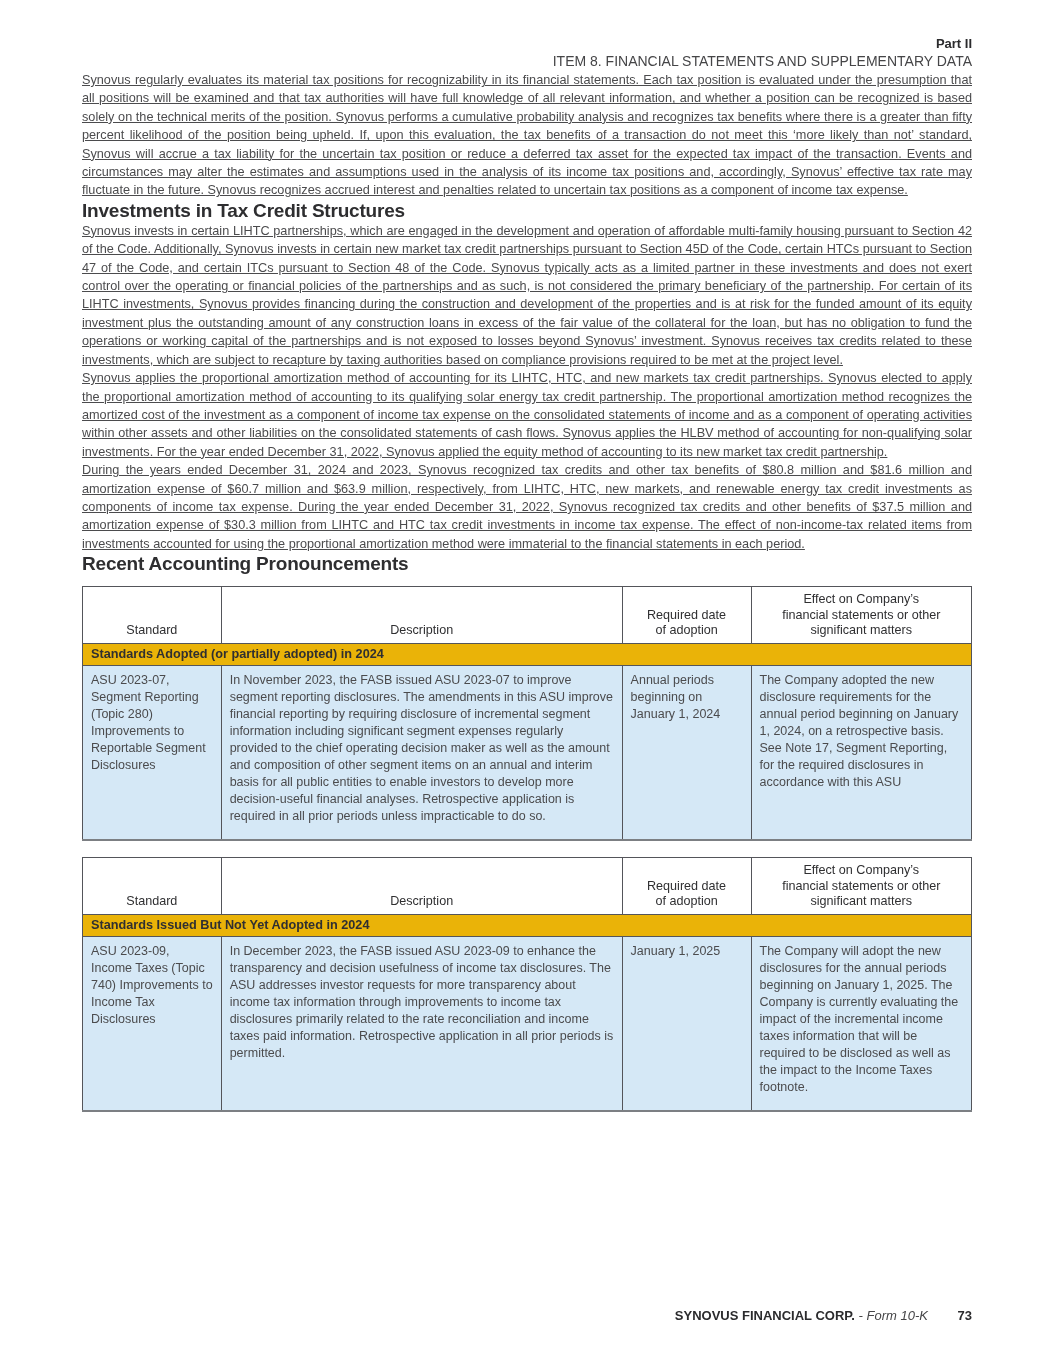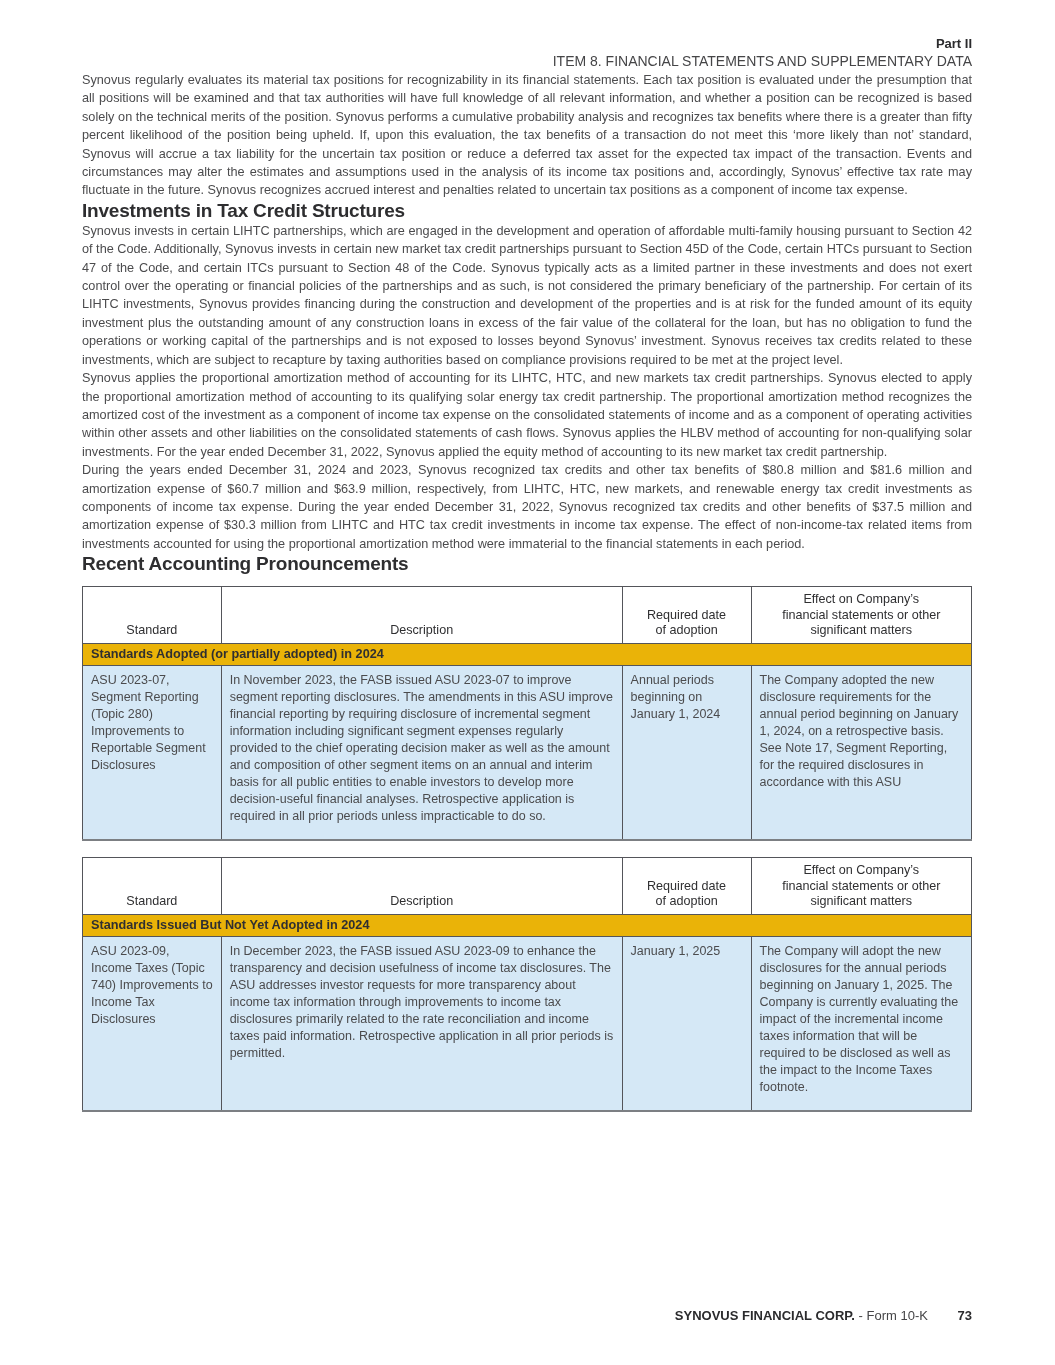--- a/index.html
+++ b/index.html
@@ -7,21 +7,21 @@
     width:1055px;height:1365px;background:#ffffff;position:relative;
     font-family:"Liberation Sans","DejaVu Sans",sans-serif;
     -webkit-font-smoothing:antialiased;
   }
   .page{position:absolute;left:82px;top:0;width:890px;}
   .doc-header{margin-top:36px;text-align:right;color:#3c3c3e;}
   .doc-header .part{font-weight:bold;font-size:13px;color:#2b2b2d;line-height:16px;}
   .doc-header .item{font-size:14px;line-height:19px;color:#454547;}
   p.body{
     margin:0;text-align:justify;color:#4b4b4d;
-    font-size:12.7px;line-height:18.4px;
+    font-size:12.7px;line-height:18.4px;text-decoration:underline;
   }
   .p1{margin-top:36px;}
   .mt8{margin-top:8px;}
   .mt7{margin-top:7px;}
   .mt13{margin-top:13px;}
   h2.sec{
     margin:0;font-size:19px;line-height:22px;color:#2e2e30;
     font-weight:bold;letter-spacing:-0.2px;
   }
   .h2a{margin-top:8px;}
@@ -50,21 +50,21 @@
   table.pron td.cell{
     border:1px solid #54555a;background:#d5e8f6;
     color:#4b4b4d;font-size:12.5px;line-height:17px;
     text-align:left;vertical-align:top;padding:6px 8px 14px 8px;
   }
   .doc-footer{
     position:absolute;top:1308px;right:83px;left:0;
     text-align:right;font-size:13px;color:#2b2b2d;
   }
   .doc-footer .company{font-weight:bold;}
-  .doc-footer .form{font-weight:normal;color:#454547;}
+  .doc-footer .form{font-style:italic;font-weight:normal;color:#454547;}
   .doc-footer .pagenum{font-weight:bold;margin-left:26px;}
 </style>
 </head>
 <body>
 
 <div class="page">
 
   <div class="doc-header">
     <div class="part">Part II</div>
     <div class="item">ITEM 8. FINANCIAL STATEMENTS AND SUPPLEMENTARY DATA</div>

